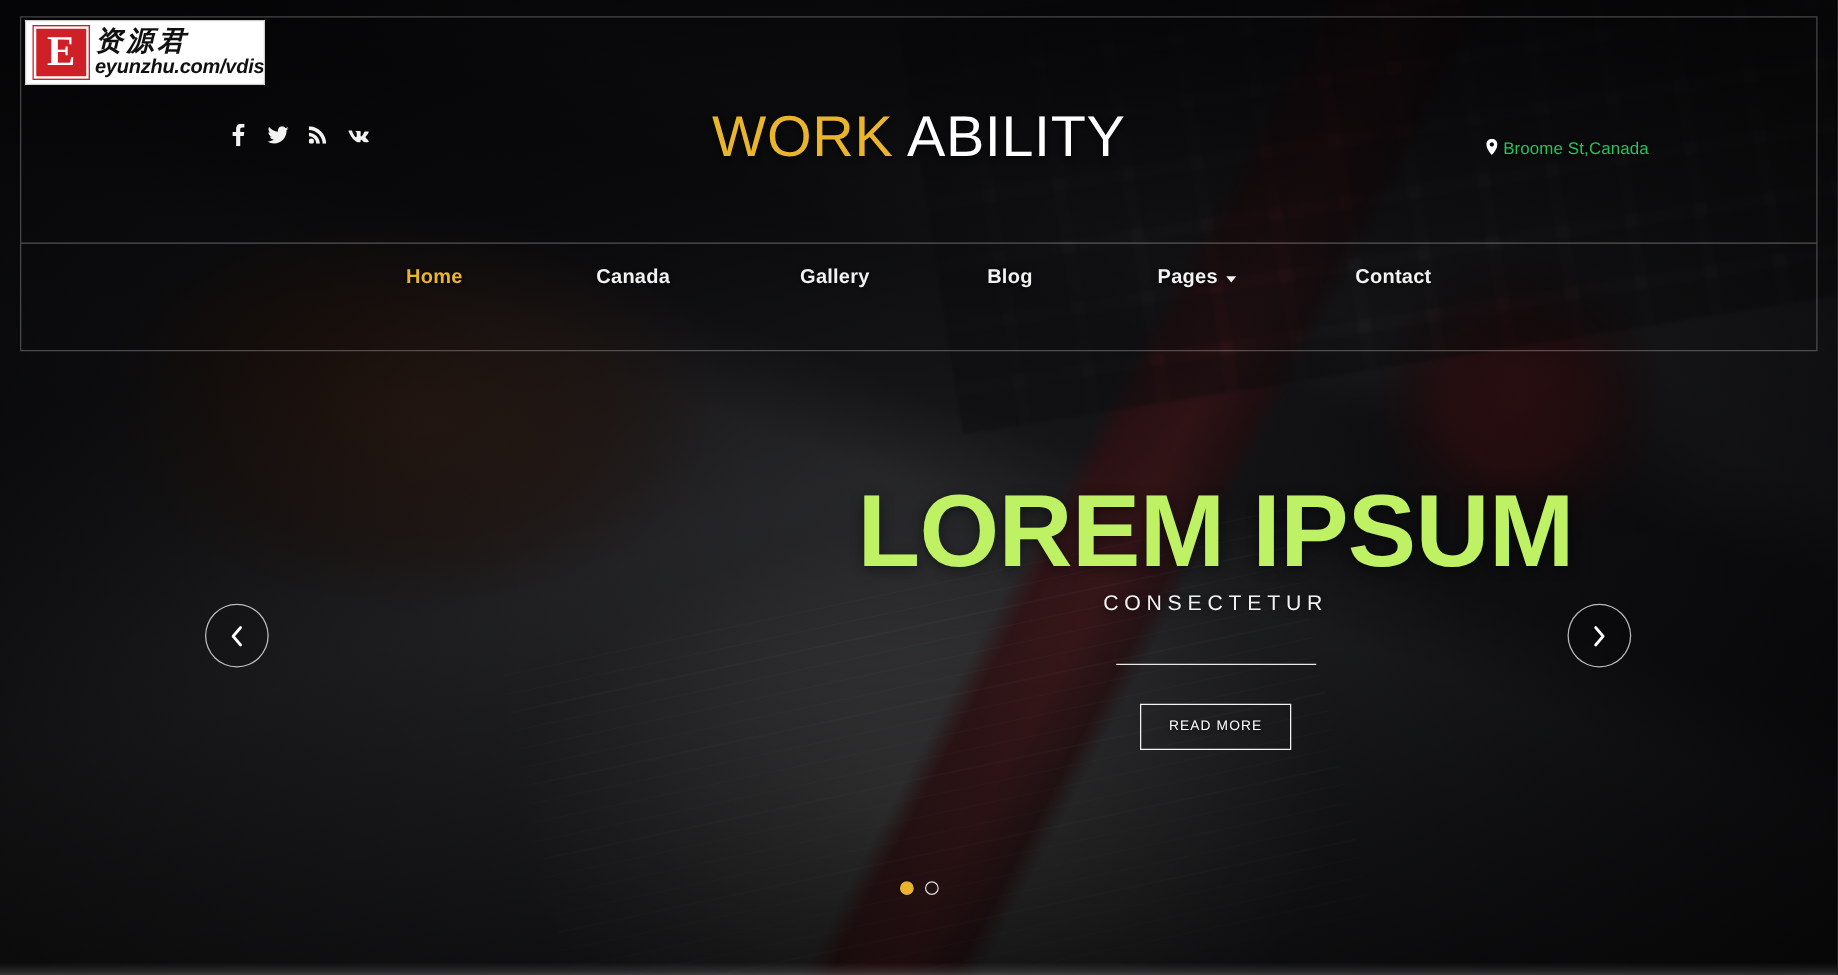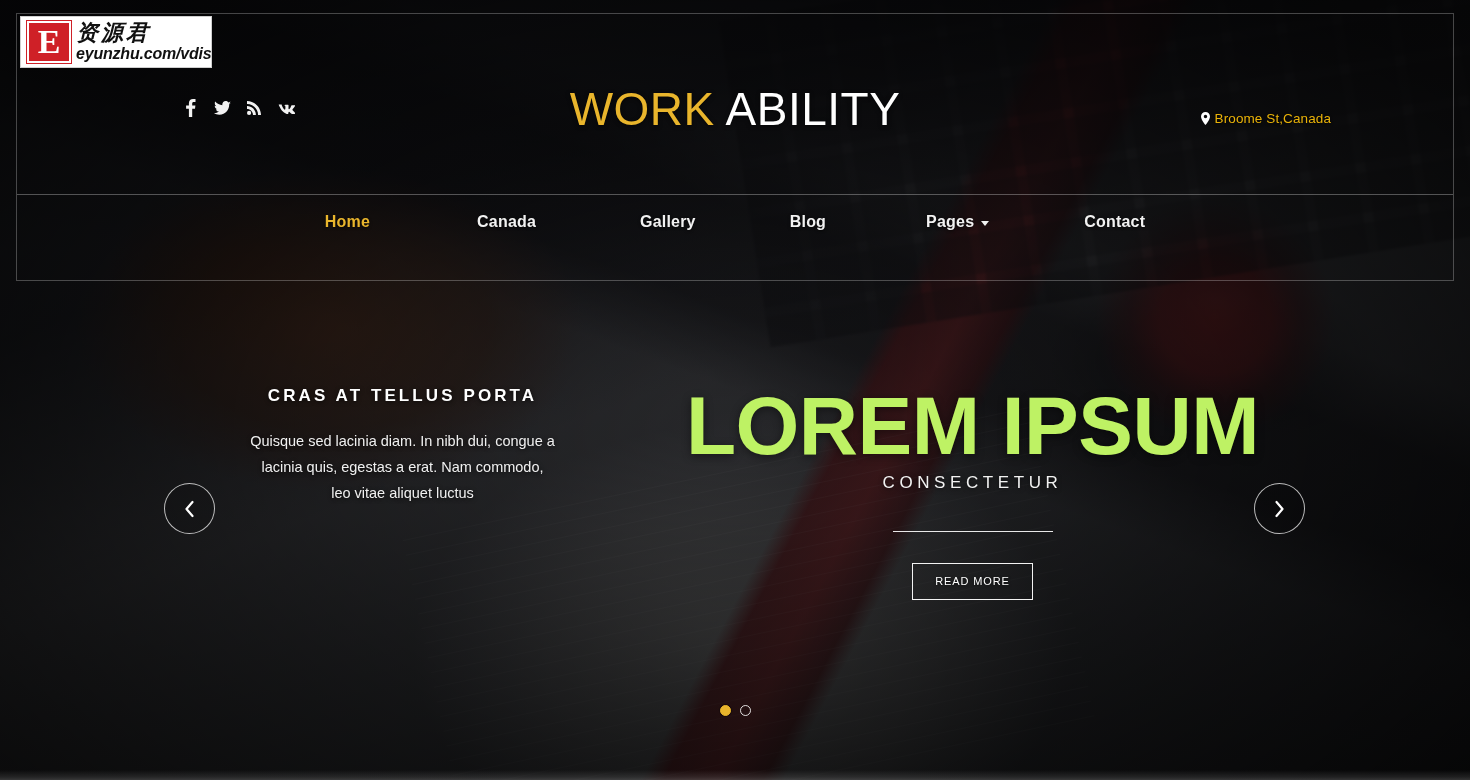--- a/index.html
+++ b/index.html
@@ -132,26 +132,26 @@
     justify-content: center;
     width: 18px; height: 20px;
     color: #ffffff;
     text-decoration: none;
     opacity: .95;
   }
   .social svg { display: block; }
 
   .address {
     position: absolute;
-    right: 122px;
+    right: 134px;
     top: 97px;
     display: flex;
-    align-items: center;
+    align-items: flex-start;
     gap: 5px;
-    color: #eab308;
+    color: #22c55e;
     font-size: 13.5px;
     letter-spacing: 0.1px;
     white-space: nowrap;
     text-shadow: 0 1px 3px rgba(0,0,0,0.7);
   }
   .address svg { display: block; }
 
   
   .nav {
     position: relative;
@@ -433,24 +433,20 @@
         </a>
         <a href="#" class="nav-item">
           <span>Contact</span>
         </a>
       </div>
     </nav>
   </div>
 
   <div class="slider">
 
-    <div class="side-caption">
-      <h3>CRAS AT TELLUS PORTA</h3>
-      <p>Quisque sed lacinia diam. In nibh dui, congue a lacinia quis, egestas a erat. Nam commodo, leo vitae aliquet luctus</p>
-    </div>
 
     <div class="hero">
       <h1>LOREM IPSUM</h1>
       <h2>CONSECTETUR</h2>
       <div class="hero-divider"></div>
       <a href="#" class="read-more">READ MORE</a>
     </div>
 
     <div class="arrow arrow-prev">
       <span>

